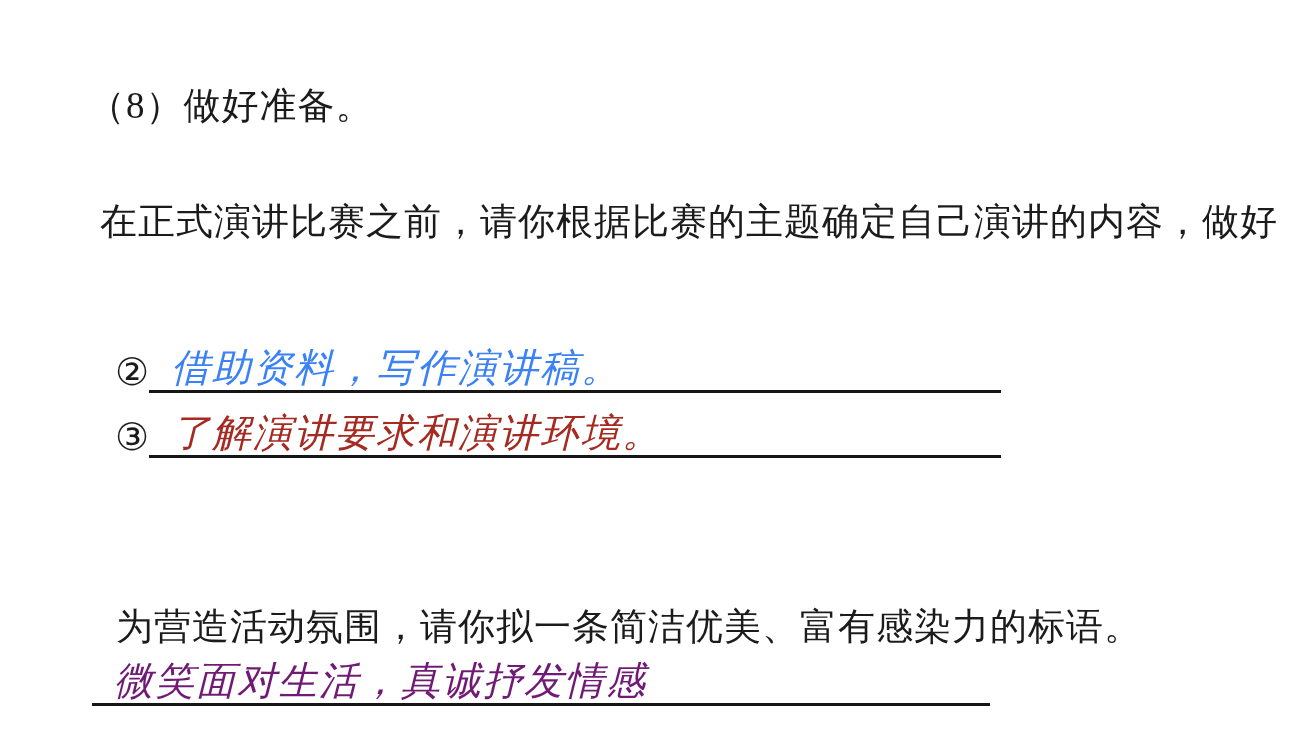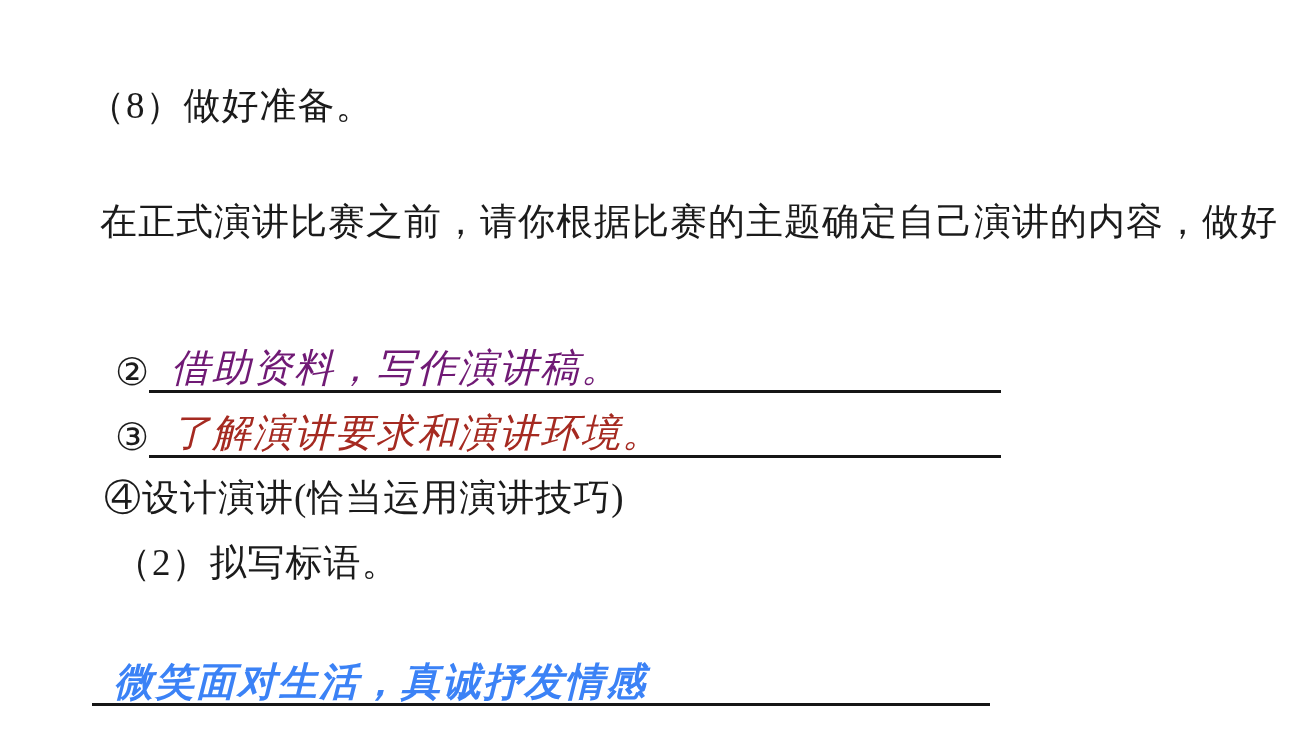--- a/index.html
+++ b/index.html
@@ -75,35 +75,34 @@
 
   <div class="line l1">（8）做好准备。</div>
 
   <div class="line l2">在正式演讲比赛之前，请你根据比赛的主题确定自己演讲的内容，做好</div>
 
 
 
   <div class="answer-row r5">
     <span class="marker">②</span>
     <span class="blank blank-item">
-      <span class="answer-text" style="color: #701a75;">借助资料，写作演讲稿。</span>
+      <span class="answer-text" style="color: #3b82f6;">借助资料，写作演讲稿。</span>
     </span>
   </div>
 
   <div class="answer-row r6">
     <span class="marker">③</span>
     <span class="blank blank-item">
       <span class="answer-text" style="color: rgb(165, 42, 33); text-align: right;">了解演讲要求和演讲环境。</span>
     </span>
   </div>
 
-  <div class="line l7">④设计演讲(恰当运用演讲技巧)</div>
 
-  <div class="line l8">（2）拟写标语。</div>
 
+  <div class="line l9">为营造活动氛围，请你拟一条简洁优美、富有感染力的标语。</div>
 
   <div class="answer-row r10">
     <span class="blank blank-slogan">
-      <span class="answer-text" style="color: #3b82f6; font-weight: bold;">微笑面对生活，真诚抒发情感</span>
+      <span class="answer-text" style="color: #701a75;">微笑面对生活，真诚抒发情感</span>
     </span>
   </div>
 
 </div>
 
 </body></html>

